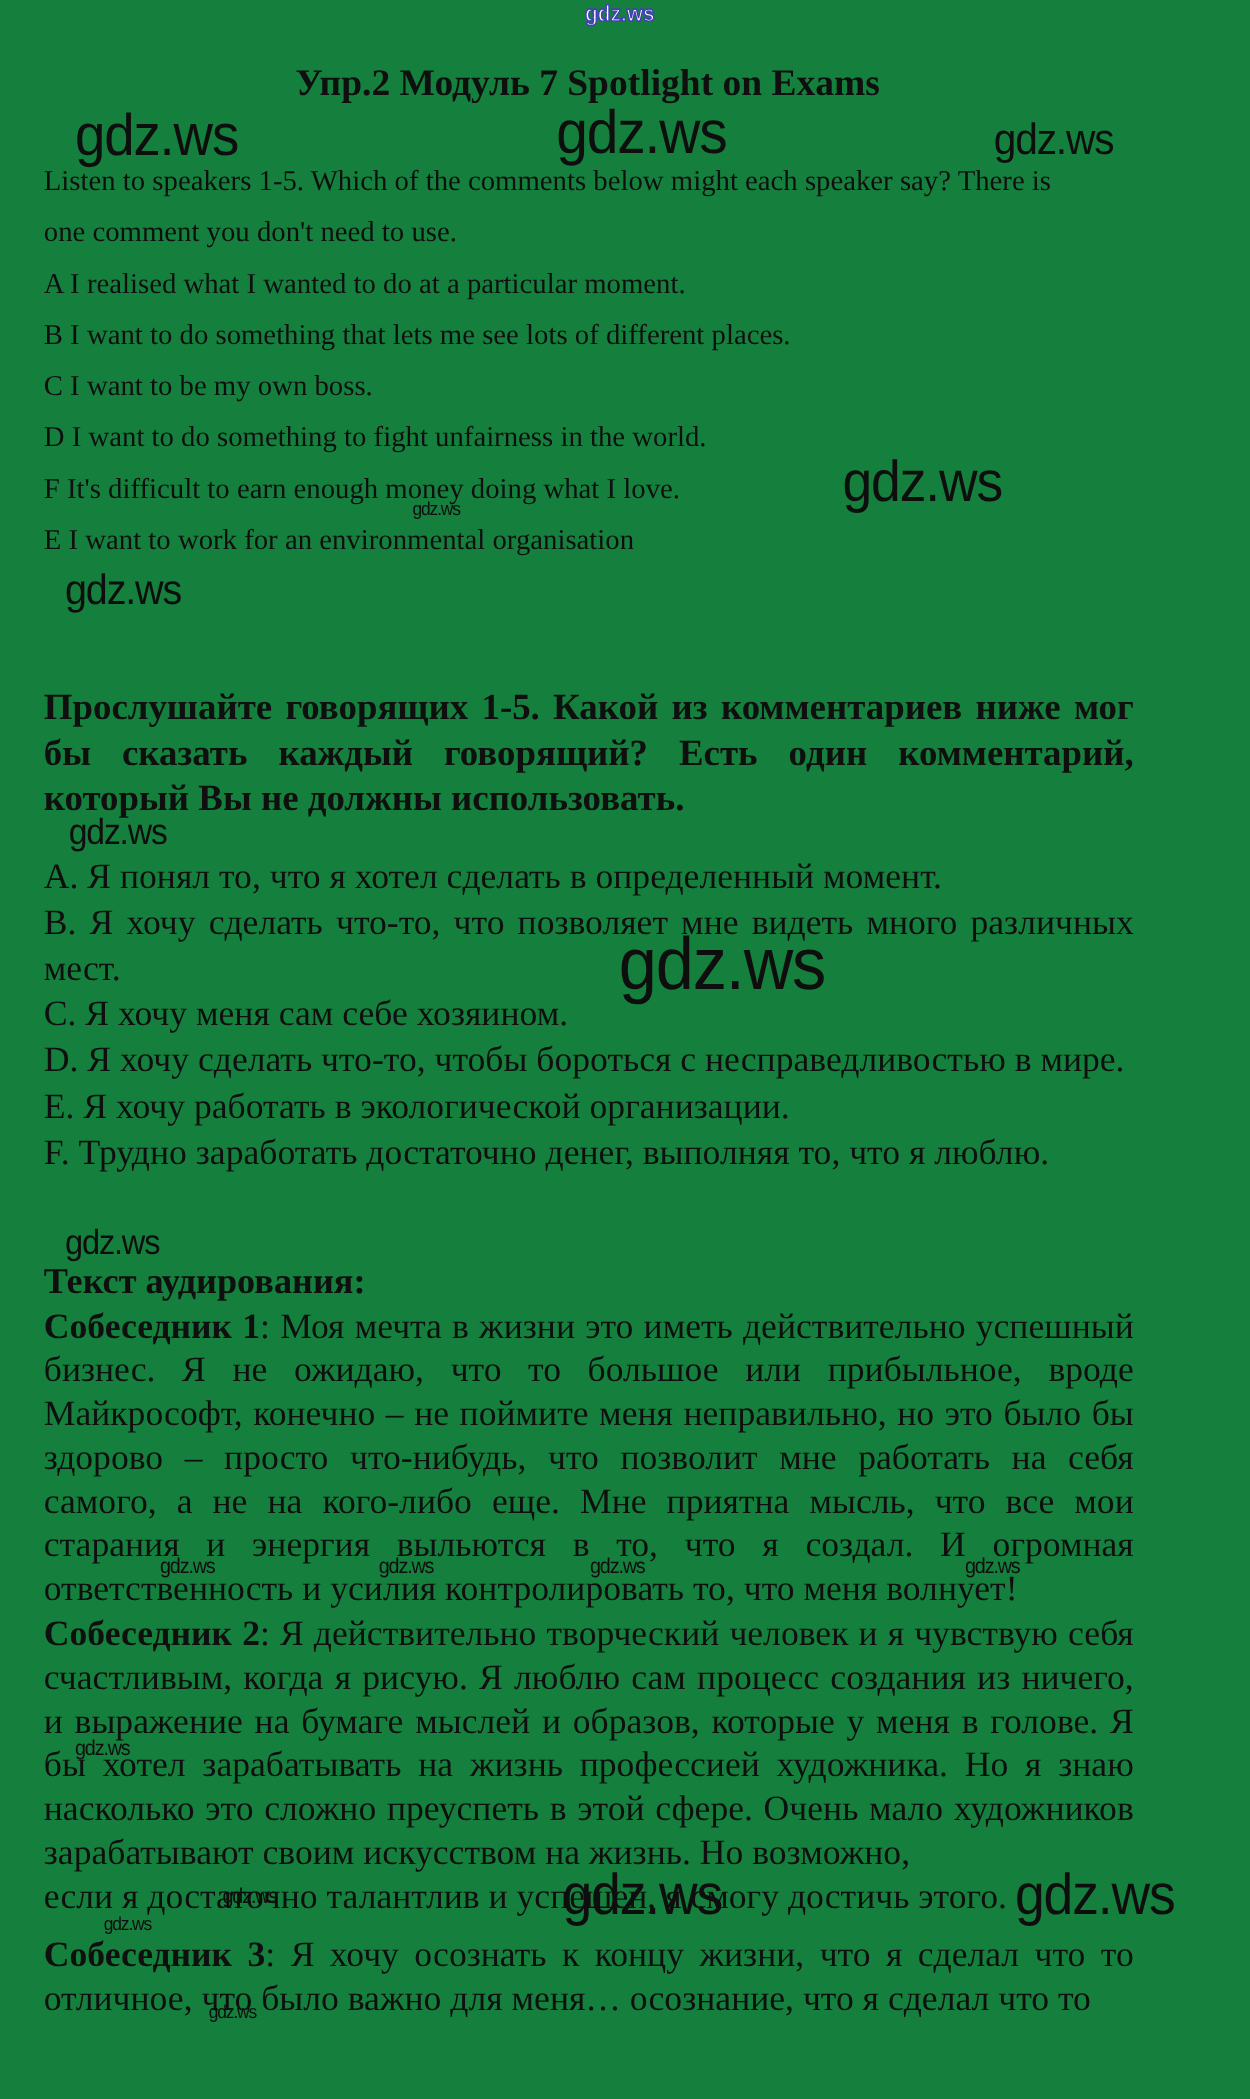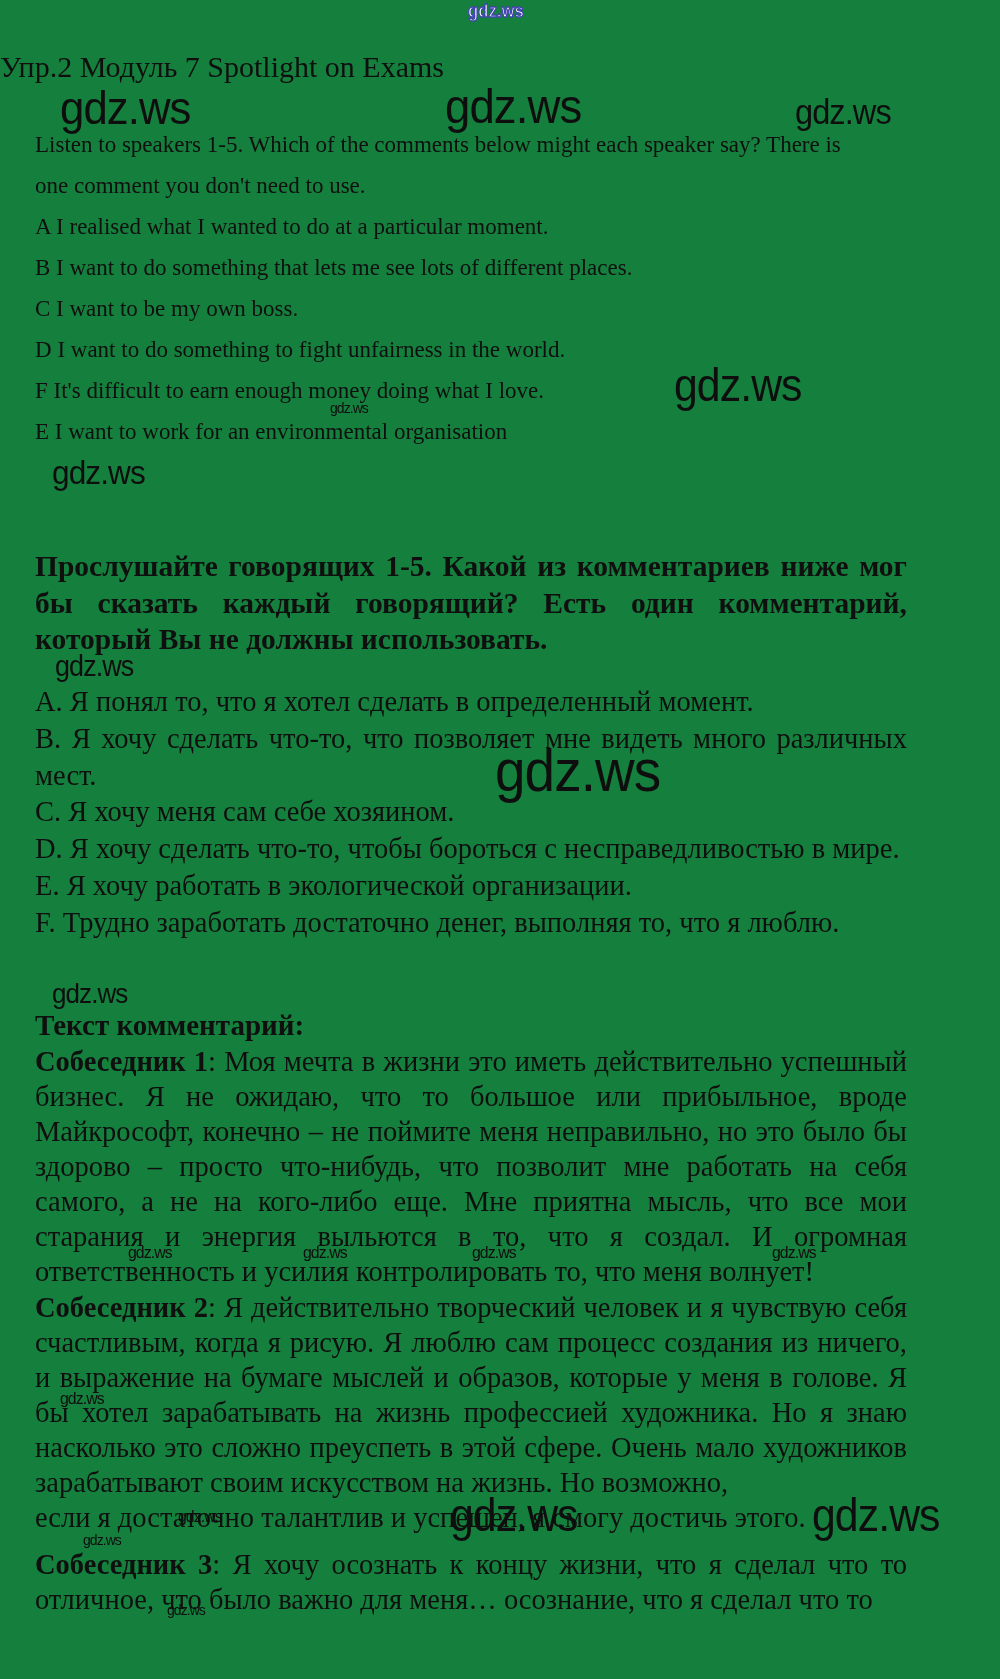--- a/index.html
+++ b/index.html
@@ -26,21 +26,21 @@
   }
   .wm.outline {
     color:#ffffff;
     -webkit-text-stroke:1.3px #4340b5;
     font-weight:700;
     letter-spacing:0;
   }
   
   .title {
     position:absolute; top:50px; left:0; width:940px;
-    text-align:left; font-weight:400; font-size:30px; line-height:34px;
+    text-align:center; font-weight:700; font-size:30px; line-height:34px;
   }
   .english {
     position:absolute; top:124px; left:35px; width:872px;
     font-size:23px; line-height:41px; text-align:left;
   }
   .english .intro { width:826px; }
   .task {
     position:absolute; top:548px; left:35px; width:872px;
     font-weight:700; font-size:29.5px; line-height:36.5px;
     text-align:justify;
@@ -103,19 +103,19 @@
   <div class="ru-options">
     <div class="ropt"><span>A.</span> <span>Я понял то, что я хотел сделать в определенный момент.</span></div>
     <div class="ropt"><span>B.</span> <span>Я хочу сделать что-то, что позволяет мне видеть много различных мест.</span></div>
     <div class="ropt"><span>C.</span> <span>Я хочу меня сам себе хозяином.</span></div>
     <div class="ropt"><span>D.</span> <span>Я хочу сделать что-то, чтобы бороться с несправедливостью в мире.</span></div>
     <div class="ropt"><span>E.</span> <span>Я хочу работать в экологической организации.</span></div>
     <div class="ropt"><span>F.</span> <span>Трудно заработать достаточно денег, выполняя то, что я люблю.</span></div>
   </div>
 
   <div class="audio">
-    <div class="audio-heading">Текст комментарий:</div>
+    <div class="audio-heading">Текст аудирования:</div>
     <p class="speaker speaker-1"><span class="sp-label">Собеседник 1</span><span>: Моя мечта в жизни это иметь действительно успешный бизнес. Я не ожидаю, что то большое или прибыльное, вроде Майкрософт, конечно – не поймите меня неправильно, но это было бы здорово – просто что-нибудь, что позволит мне работать на себя самого, а не на кого-либо еще. Мне приятна мысль, что все мои старания и энергия выльются в то, что я создал. И огромная ответственность и усилия контролировать то, что меня волнует!</span></p>
     <p class="speaker speaker-2"><span class="sp-label">Собеседник 2</span><span>: Я действительно творческий человек и я чувствую себя счастливым, когда я рисую. Я люблю сам процесс создания из ничего, и выражение на бумаге мыслей и образов, которые у меня в голове. Я бы хотел зарабатывать на жизнь профессией художника. Но я знаю насколько это сложно преуспеть в этой сфере. Очень мало художников зарабатывают своим искусством на жизнь. Но возможно,</span><br><span>если я достаточно талантлив и успешен, я смогу достичь этого.</span></p>
     <p class="speaker speaker-3"><span class="sp-label">Собеседник 3</span><span>: Я хочу осознать к концу жизни, что я сделал что то отличное, что было важно для меня… осознание, что я сделал что то</span></p>
   </div>
 
 </div>
 
 </body></html>

